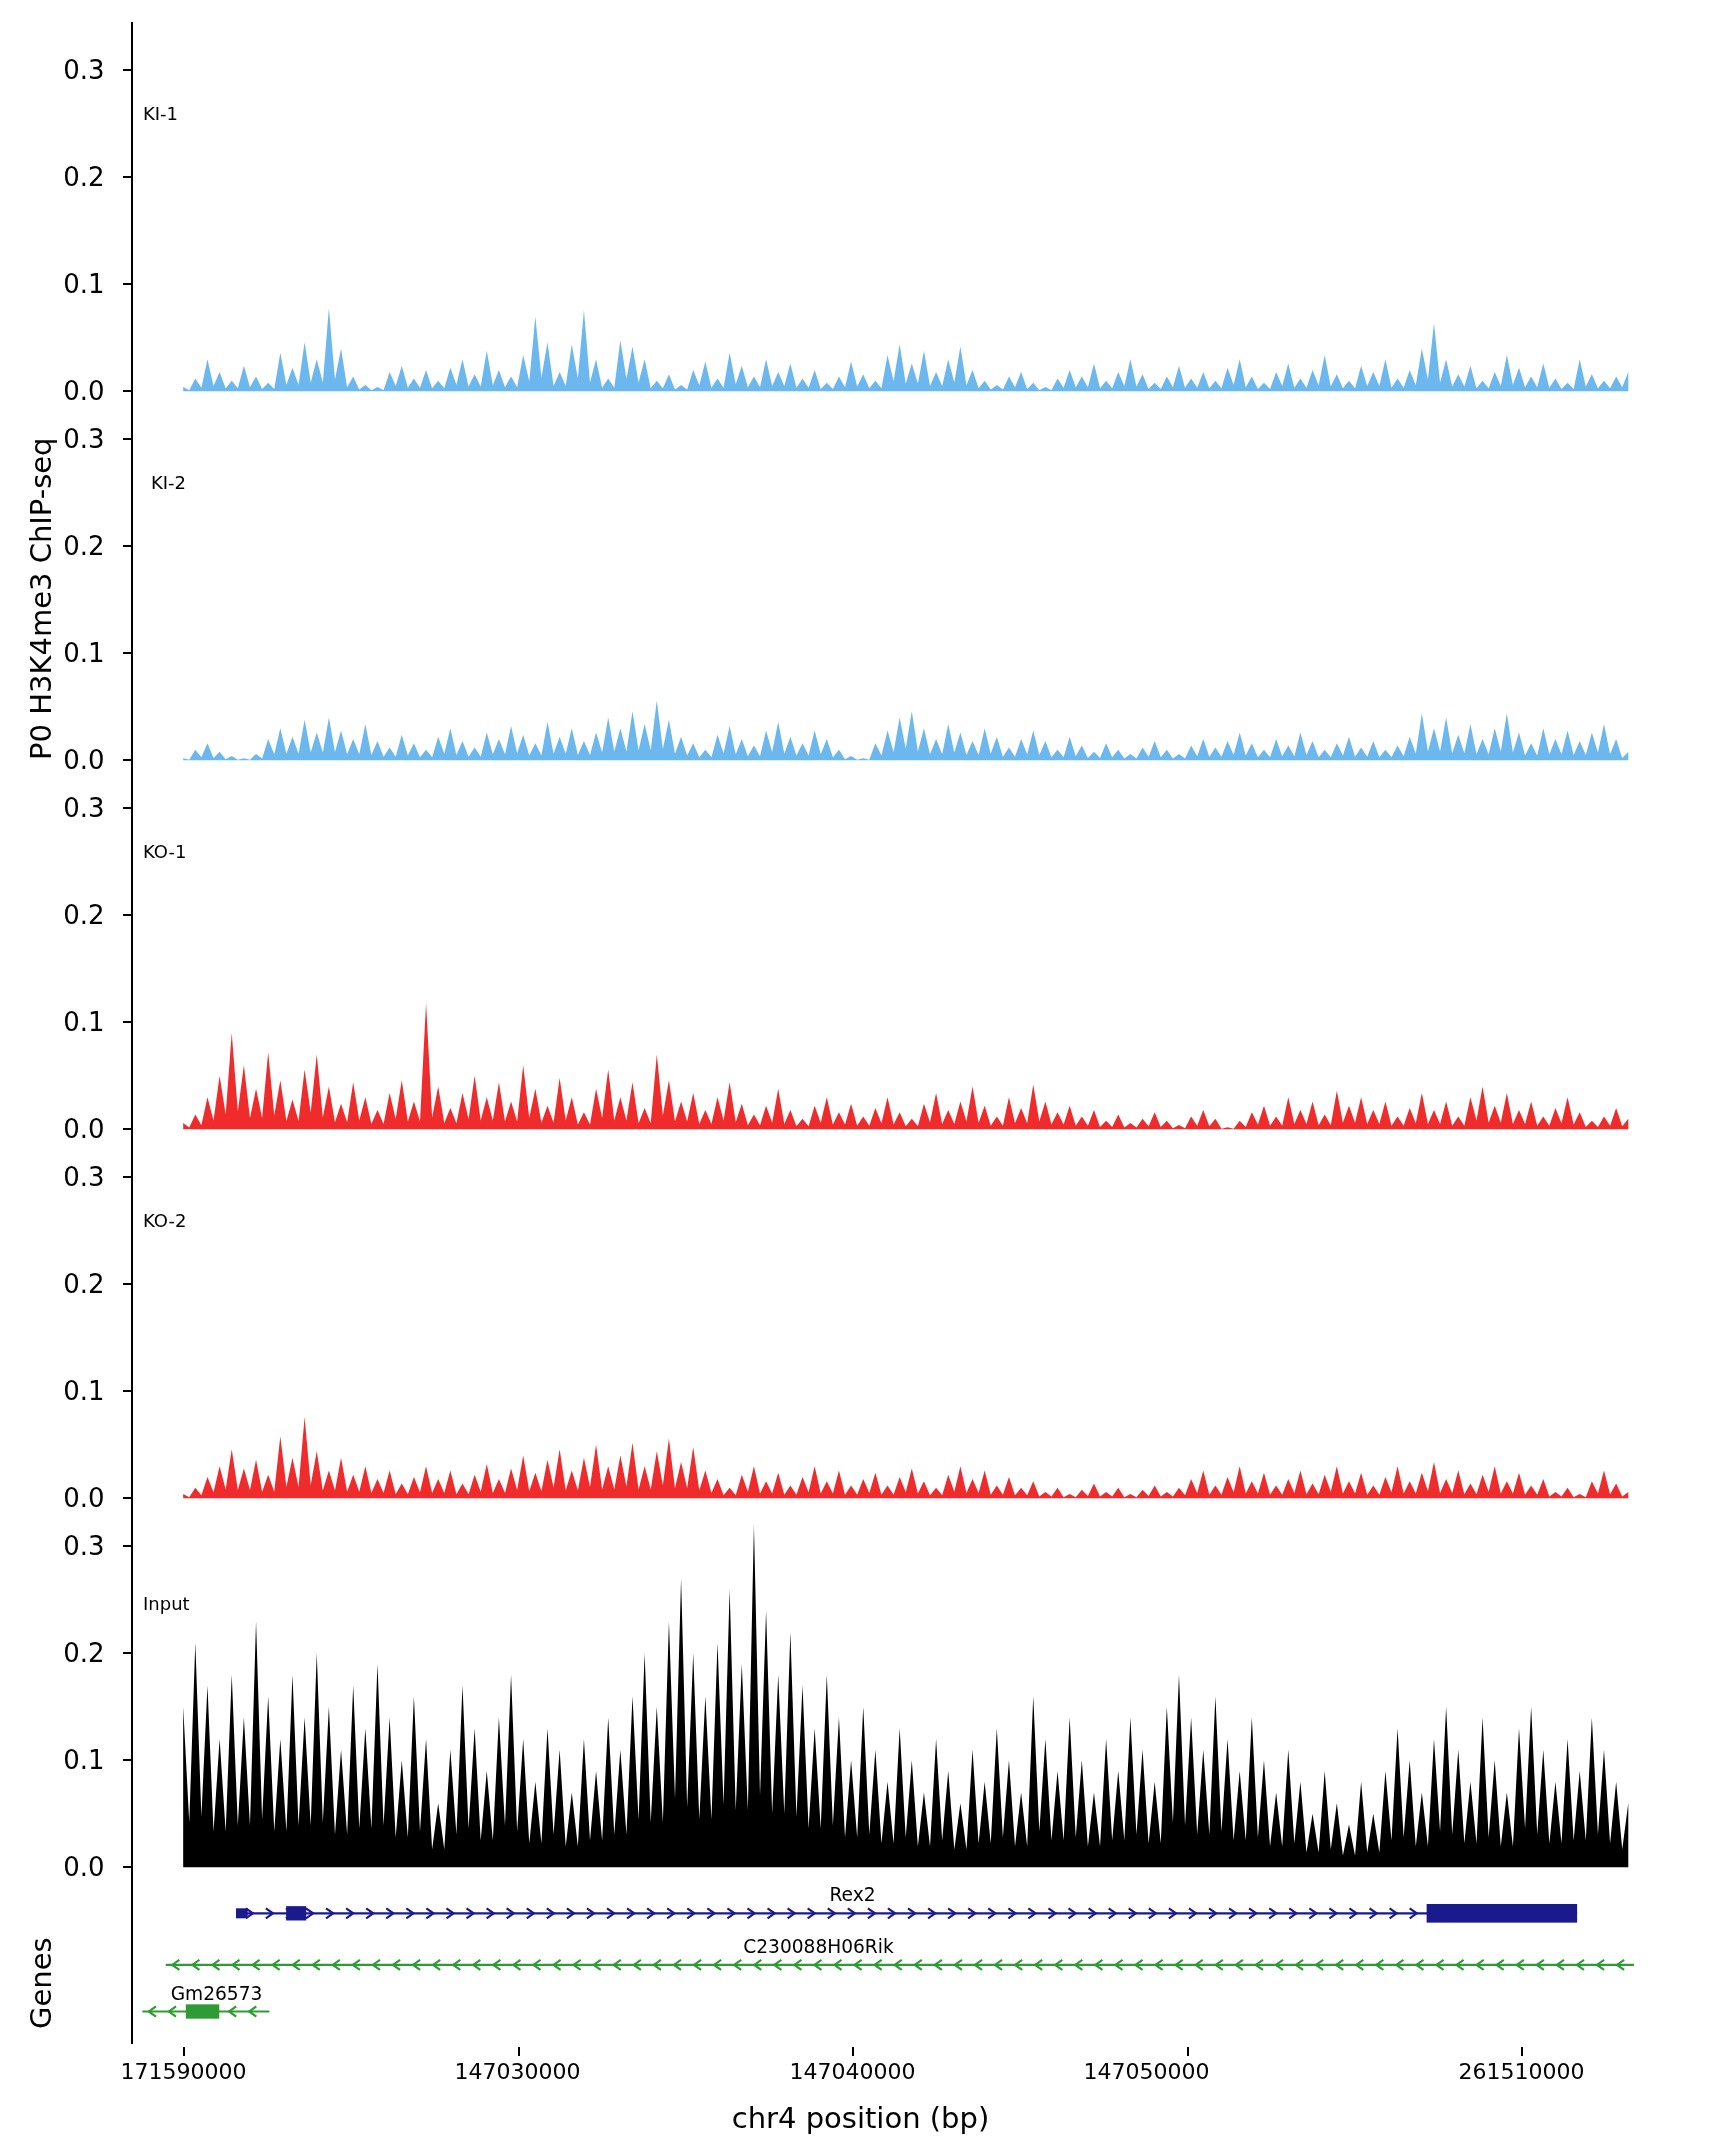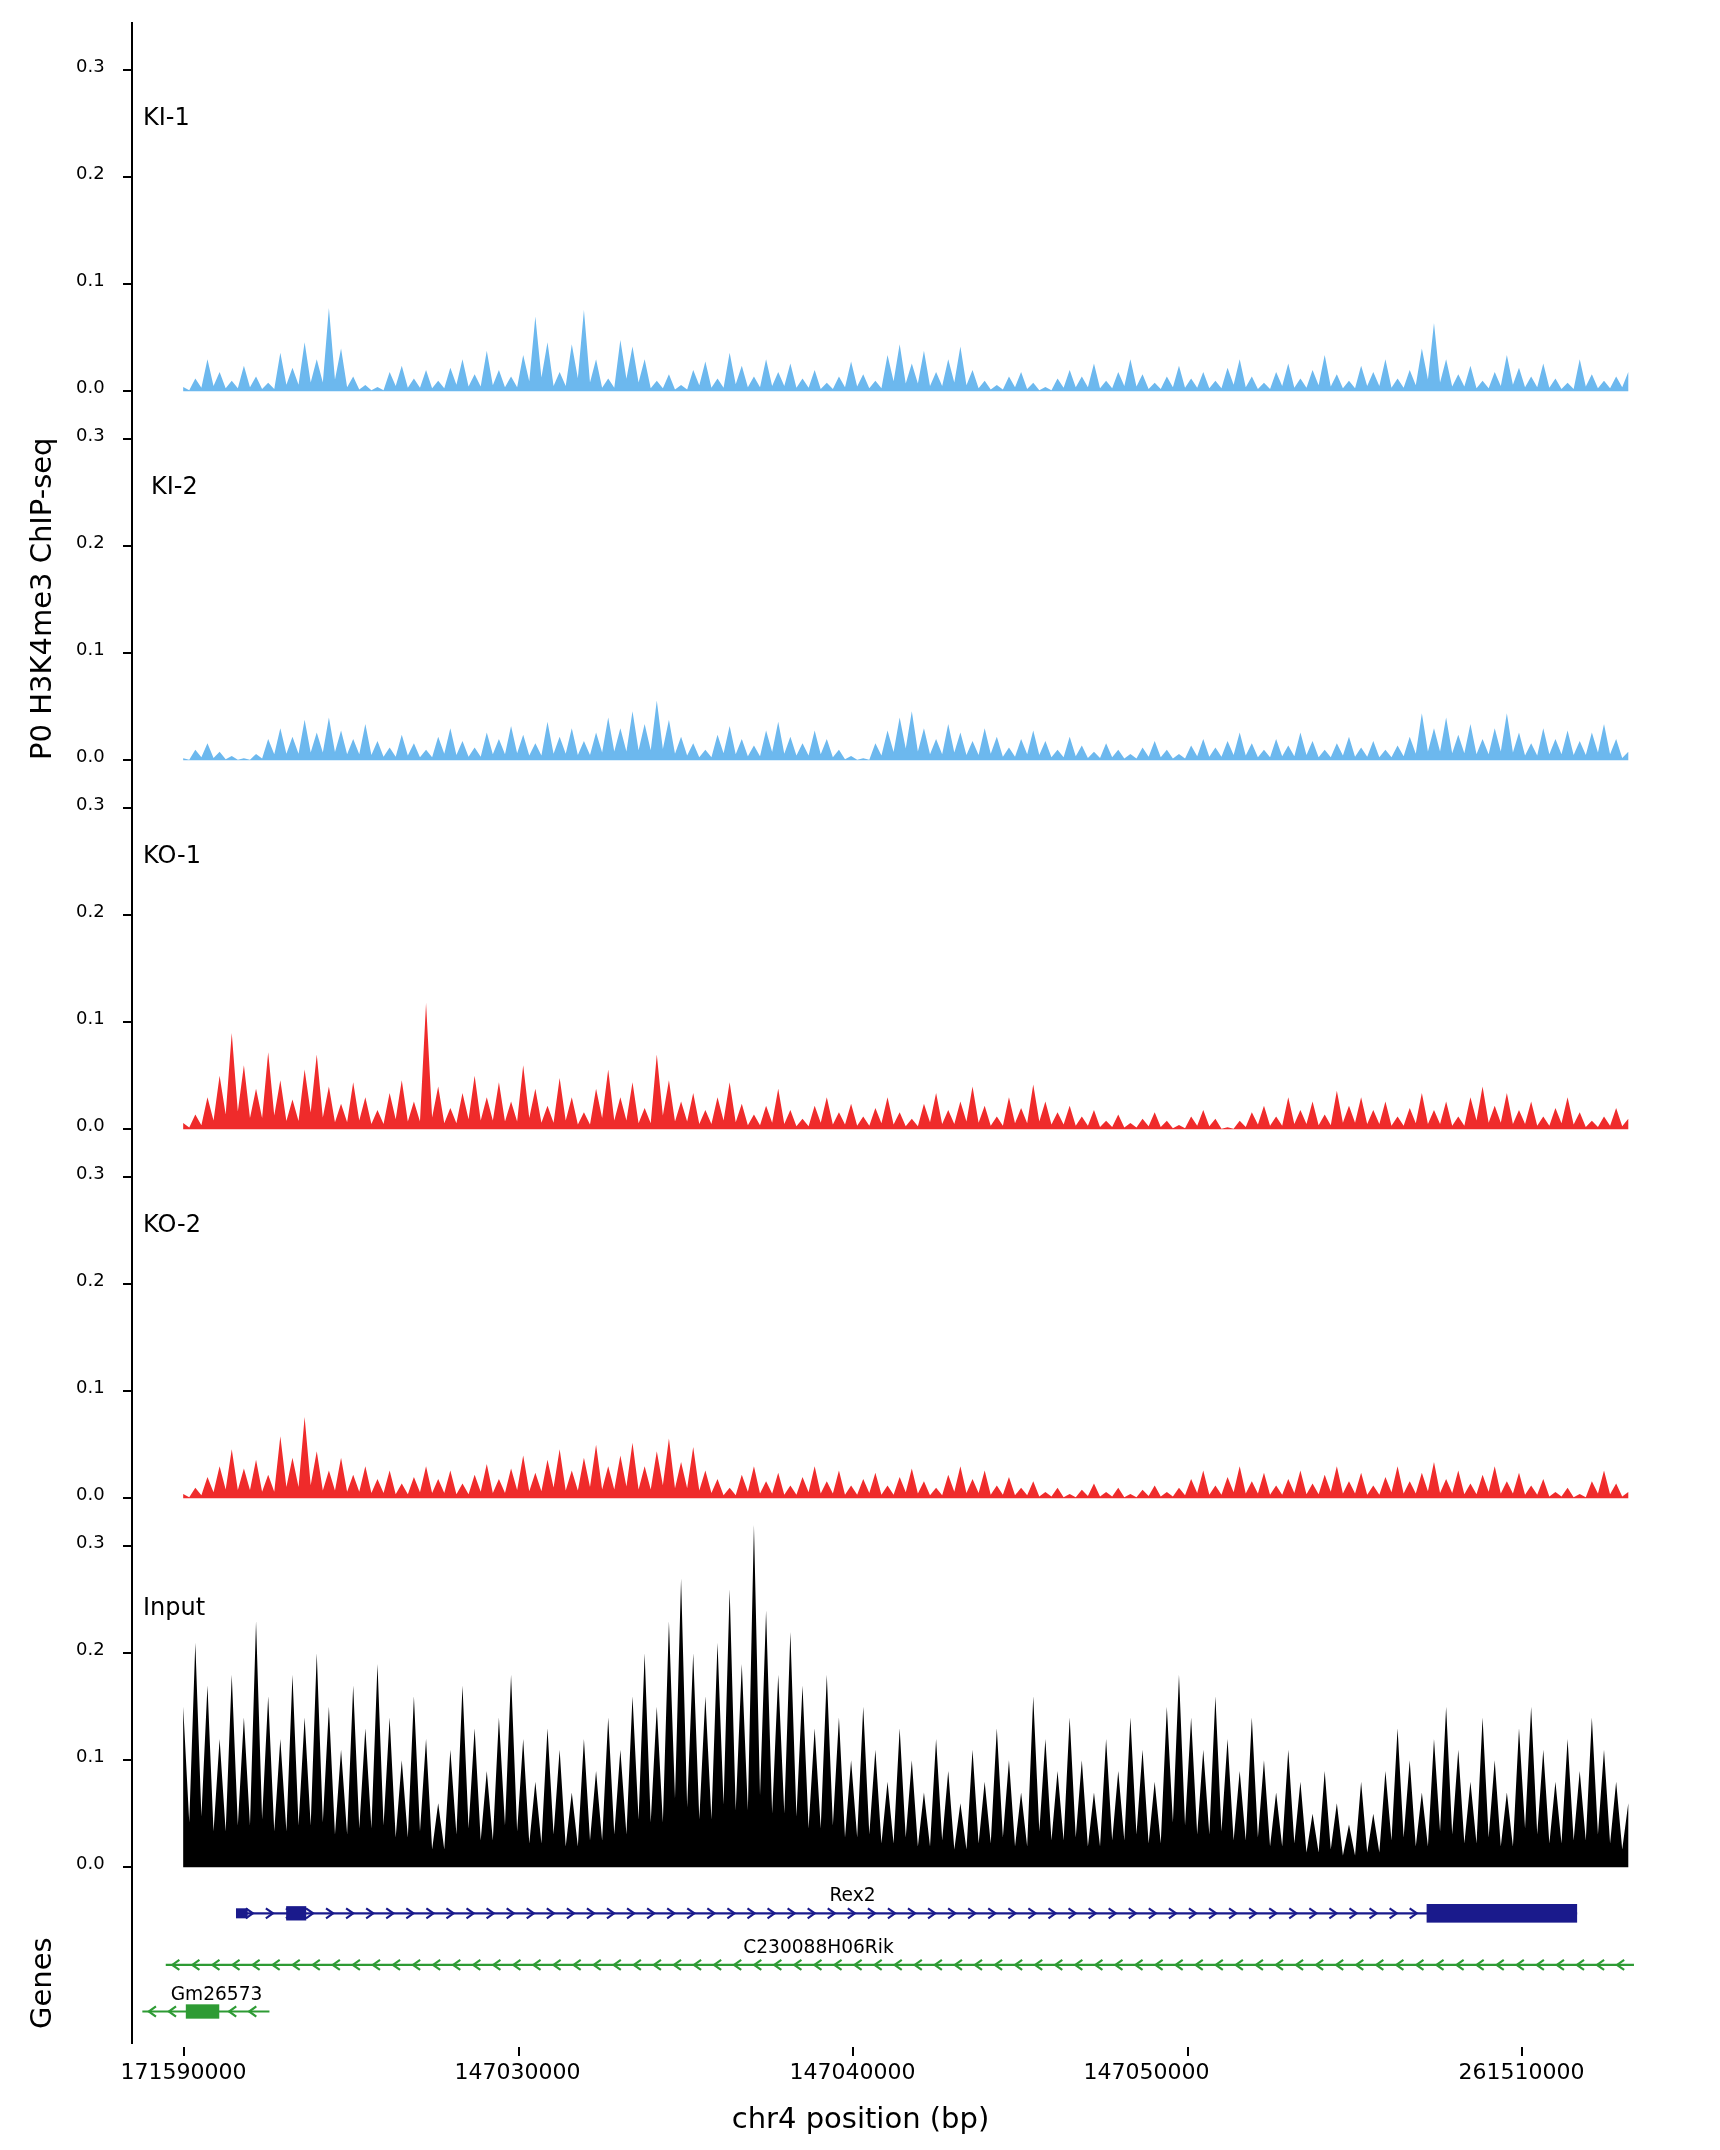--- a/index.html
+++ b/index.html
@@ -19,22 +19,22 @@
     left:24.4px; top:2029px;
     transform:rotate(-90deg);
     transform-origin:left top;
     font-size:29px;
     white-space:nowrap;
   }
 
   .track{position:absolute;left:0;}
   .axis-line{position:absolute;background:#000;width:2.2px;}
   .tick{position:absolute;background:#000;height:2.2px;width:8.6px;left:-8.6px;}
-  .ticklabel{position:absolute;font-size:18px;text-align:right;width:86px;left:-105px;}
-  .tracklabel{position:absolute;font-size:24px;left:143px;}
+  .ticklabel{position:absolute;font-size:26px;text-align:right;width:86px;left:-105px;}
+  .tracklabel{position:absolute;font-size:18px;left:143px;}
 
   .plotarea{position:absolute;left:133px;}
   svg{display:block;}
   .xaxis-line{position:absolute;background:#000;height:2.2px;}
   .xtick{position:absolute;background:#000;width:2.2px;height:8.6px;top:0;}
   .xticklabel{position:absolute;font-size:22px;text-align:center;width:215px;top:11.5px;}
   .xlabel{position:absolute;font-size:29px;text-align:center;width:1721px;left:0;top:2101px;}
 
   .genepanel{position:absolute;left:133px;padding-left:6px;}
   .genename{position:absolute;font-size:18.6px;text-align:center;white-space:nowrap;}

